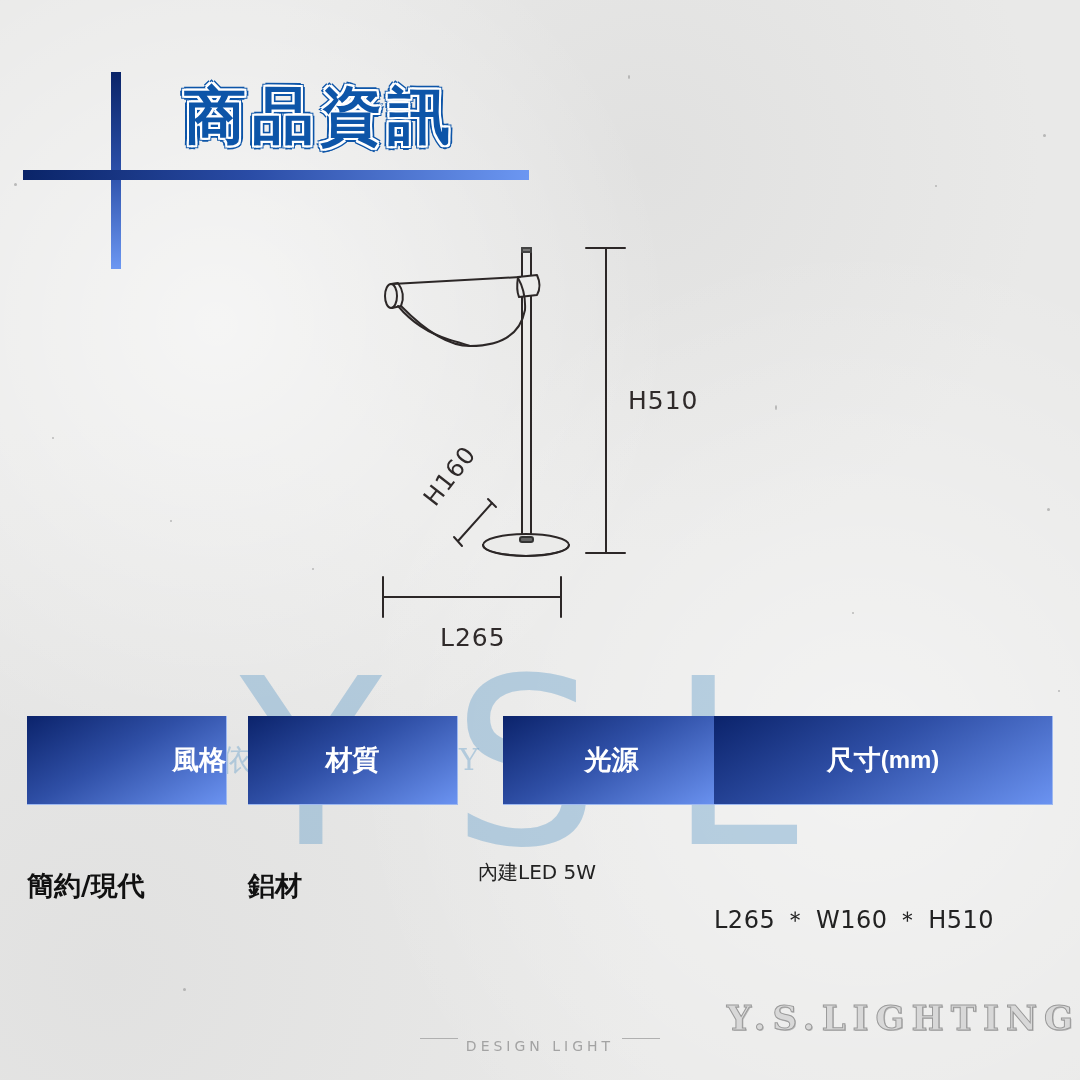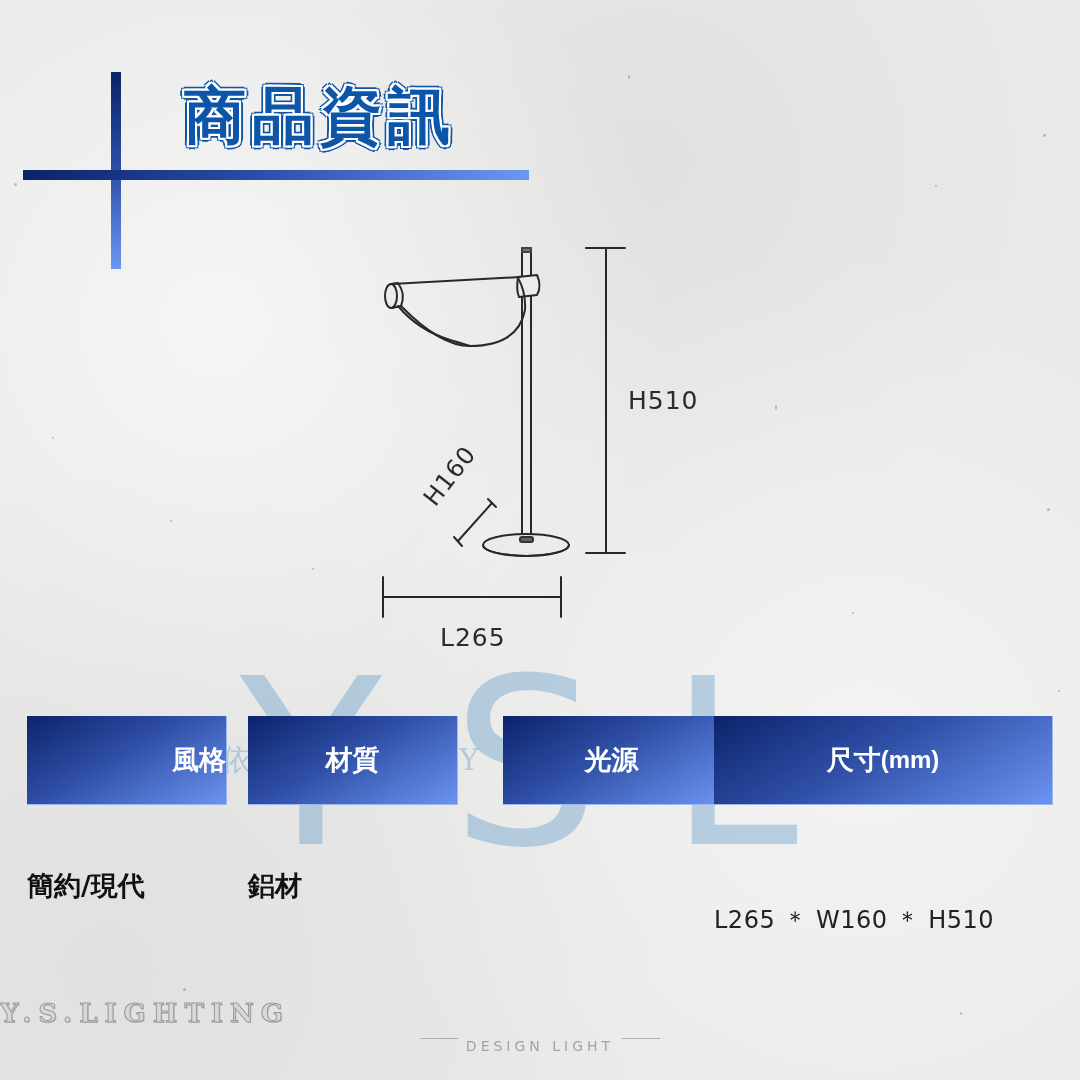--- a/index.html
+++ b/index.html
@@ -77,22 +77,22 @@
     .sh-4 .mm { font-family: Liberation Sans, sans-serif; font-weight: bold; font-size: 24px; }
 
     .spec-value { position: absolute; color: #111; }
     .sv-1 { left: 27px; width: 200px; top: 868px; font-weight: bold; font-size: 27px; }
     .sv-2 { left: 248px; width: 210px; top: 868px; font-weight: bold; font-size: 27px; }
     .sv-3 { left: 478px; width: 218px; top: 856px; font-size: 20px; line-height: 33px; color: #222; }
     .sv-4 { left: 714px; width: 339px; top: 872px; font-size: 24px; color: #222; letter-spacing: 0.5px; margin-top: 32px; }
 
     
     .logo-main {
-      position: absolute; left: 0; width: 1080px; top: 998px; text-align: left;
-      font-family: "DejaVu Serif", serif; font-weight: bold; font-size: 26px;
+      position: absolute; left: 0; width: 1080px; top: 998px; text-align: right;
+      font-family: "DejaVu Serif", serif; font-weight: bold; font-size: 34px;
       letter-spacing: 7px; color: #d8d8d8;
       -webkit-text-stroke: 1px #9a9a9a;
       text-shadow: 1px 1px 0 #bbb;
     }
     .logo-sub {
       position: absolute; left: 0; width: 1080px; top: 1038px;
       display: flex; justify-content: center; align-items: flex-start; gap: 8px;
       font-family: "DejaVu Sans", sans-serif; font-size: 14px; letter-spacing: 4px; color: #a3a3a3;
     }
     .logo-sub .rule { width: 38px; height: 1px; background: #b0b0b0; }
@@ -172,20 +172,21 @@
   <span>光源</span>
 </div>
 <div class="spec-header sh-4">
   <span>尺寸</span>
     <span class="mm">(mm)</span>
 </div>
 
 <div class="spec-value sv-1">簡約/現代</div>
 <div class="spec-value sv-2">鋁材</div>
 <div class="spec-value sv-3">
+  <div>內建LED 5W</div>
 </div>
 <div class="spec-value sv-4">L265 ＊ W160 ＊ H510</div>
 
 <div class="logo-main">Y.S.LIGHTING</div>
 <div class="logo-sub">
   <span class="rule"></span>
   <span>DESIGN LIGHT</span>
   <span class="rule"></span>
 </div>
 

